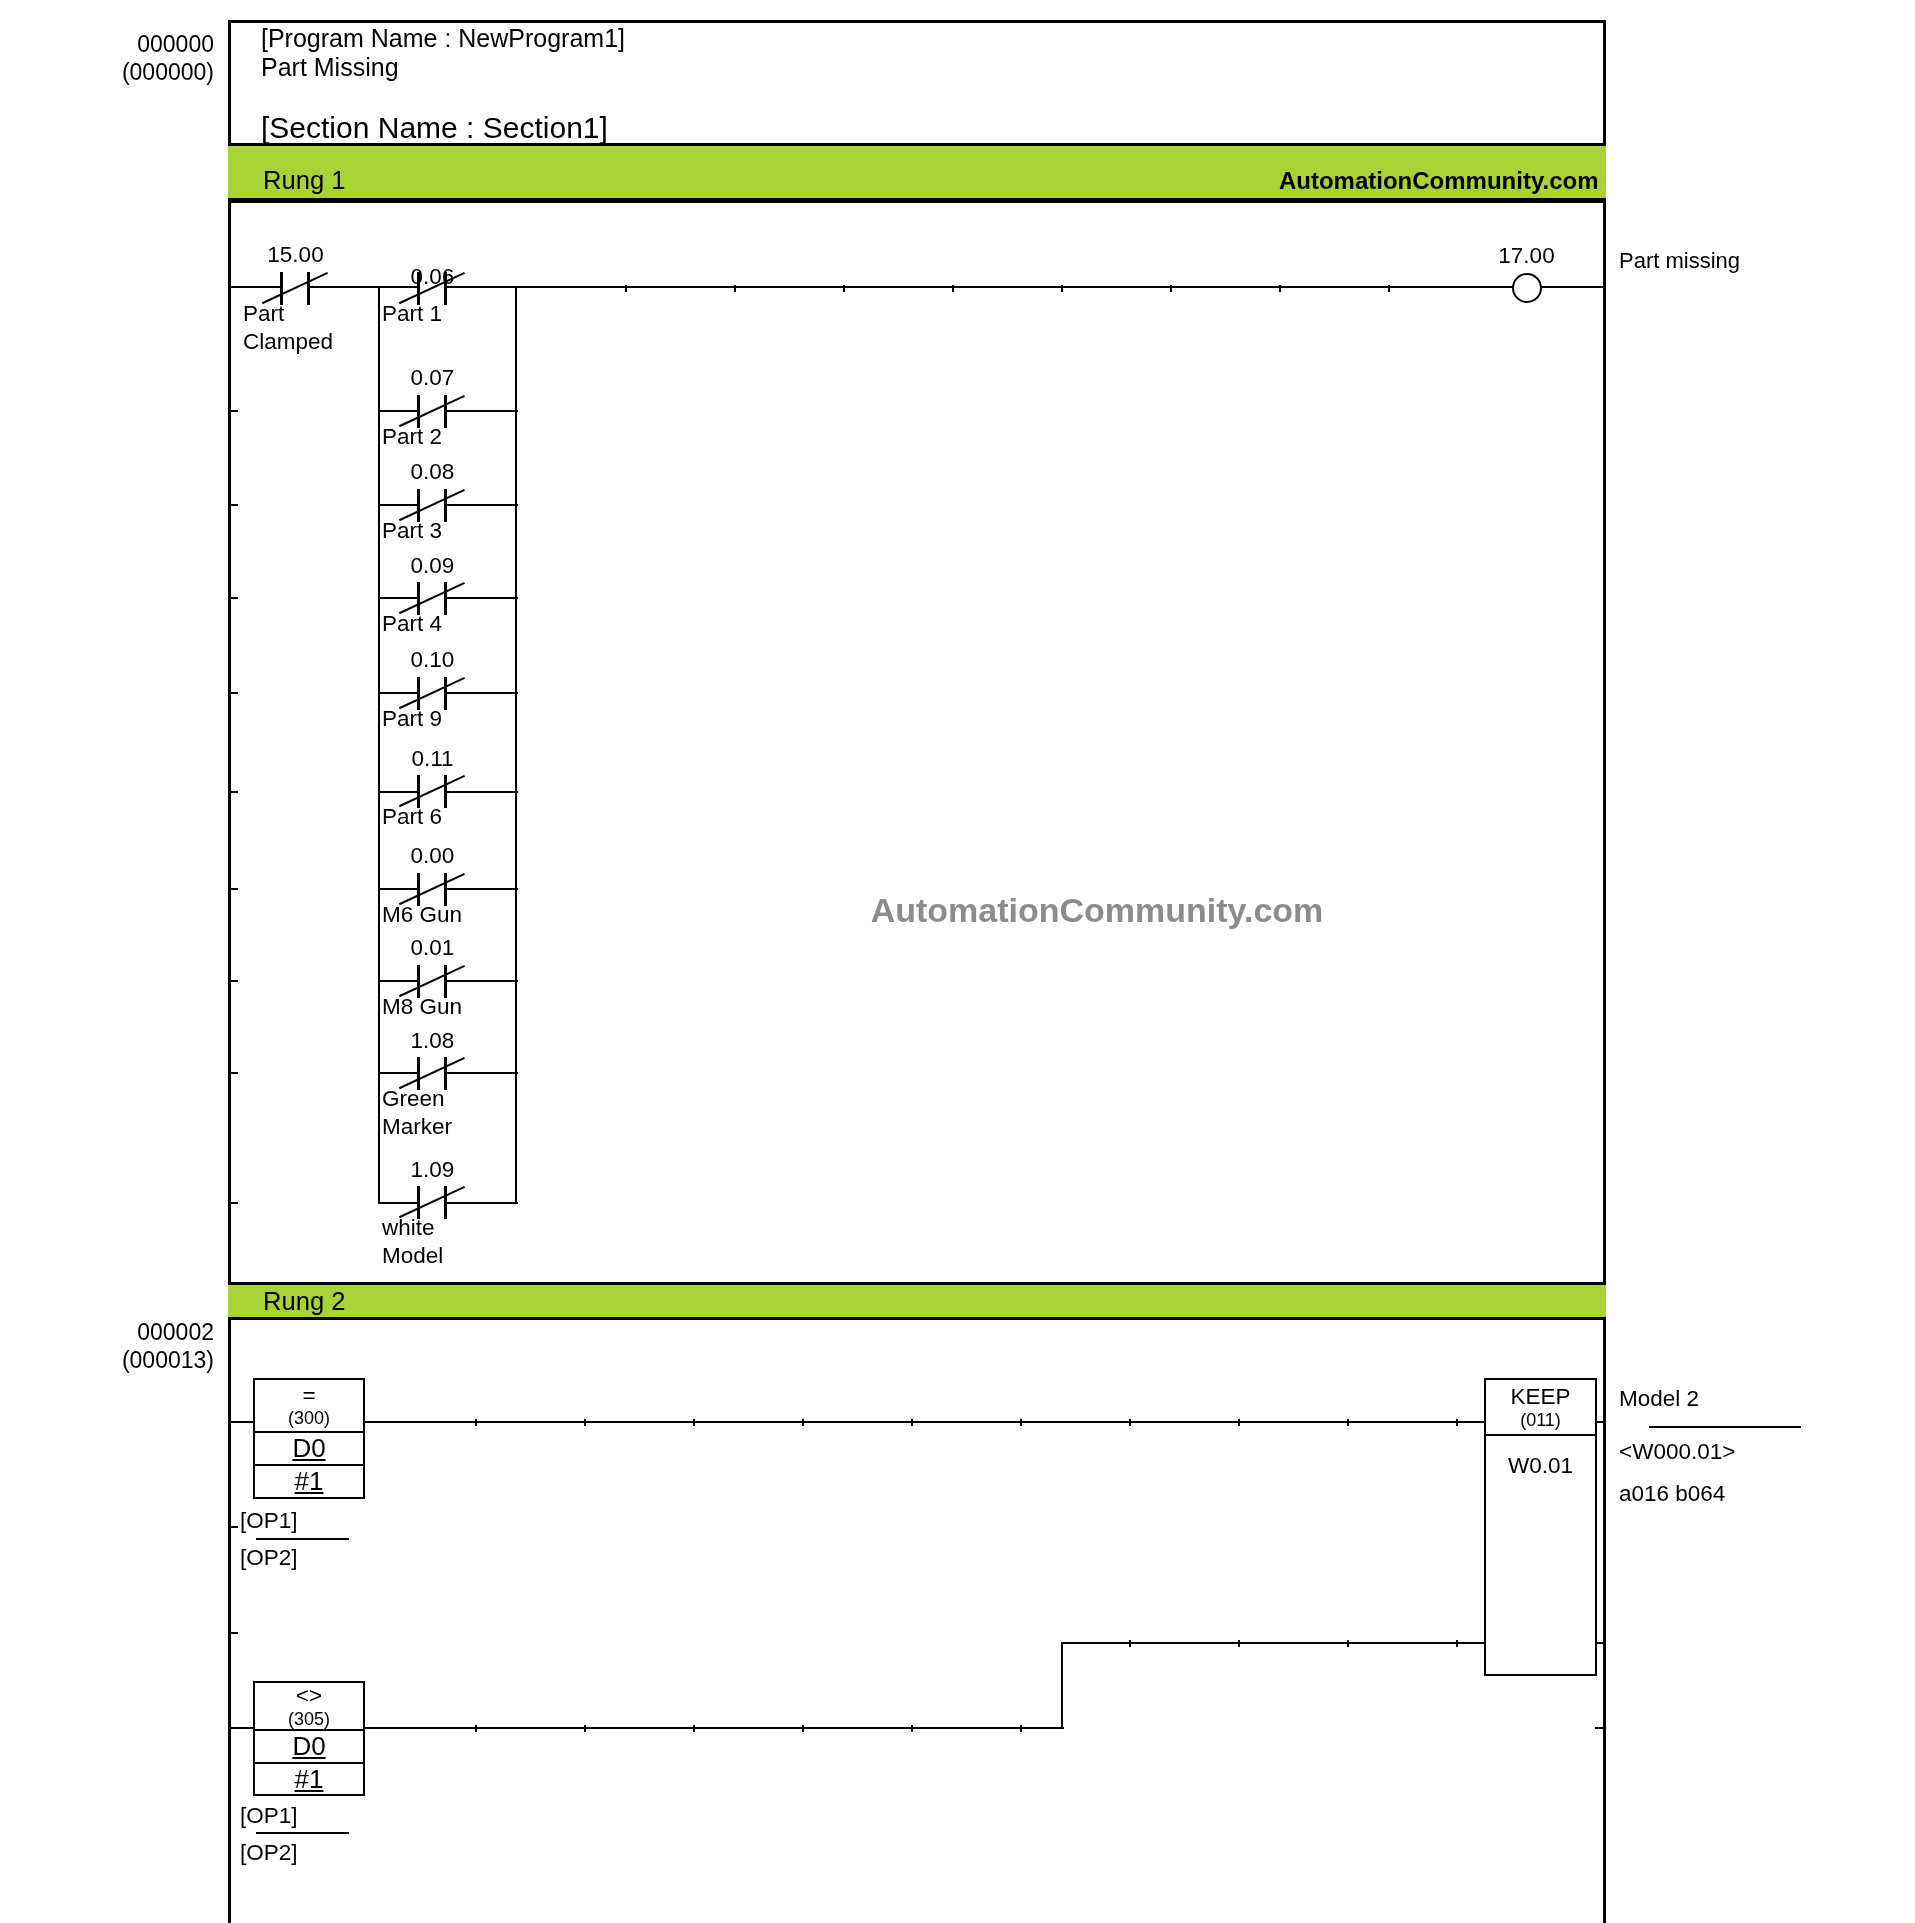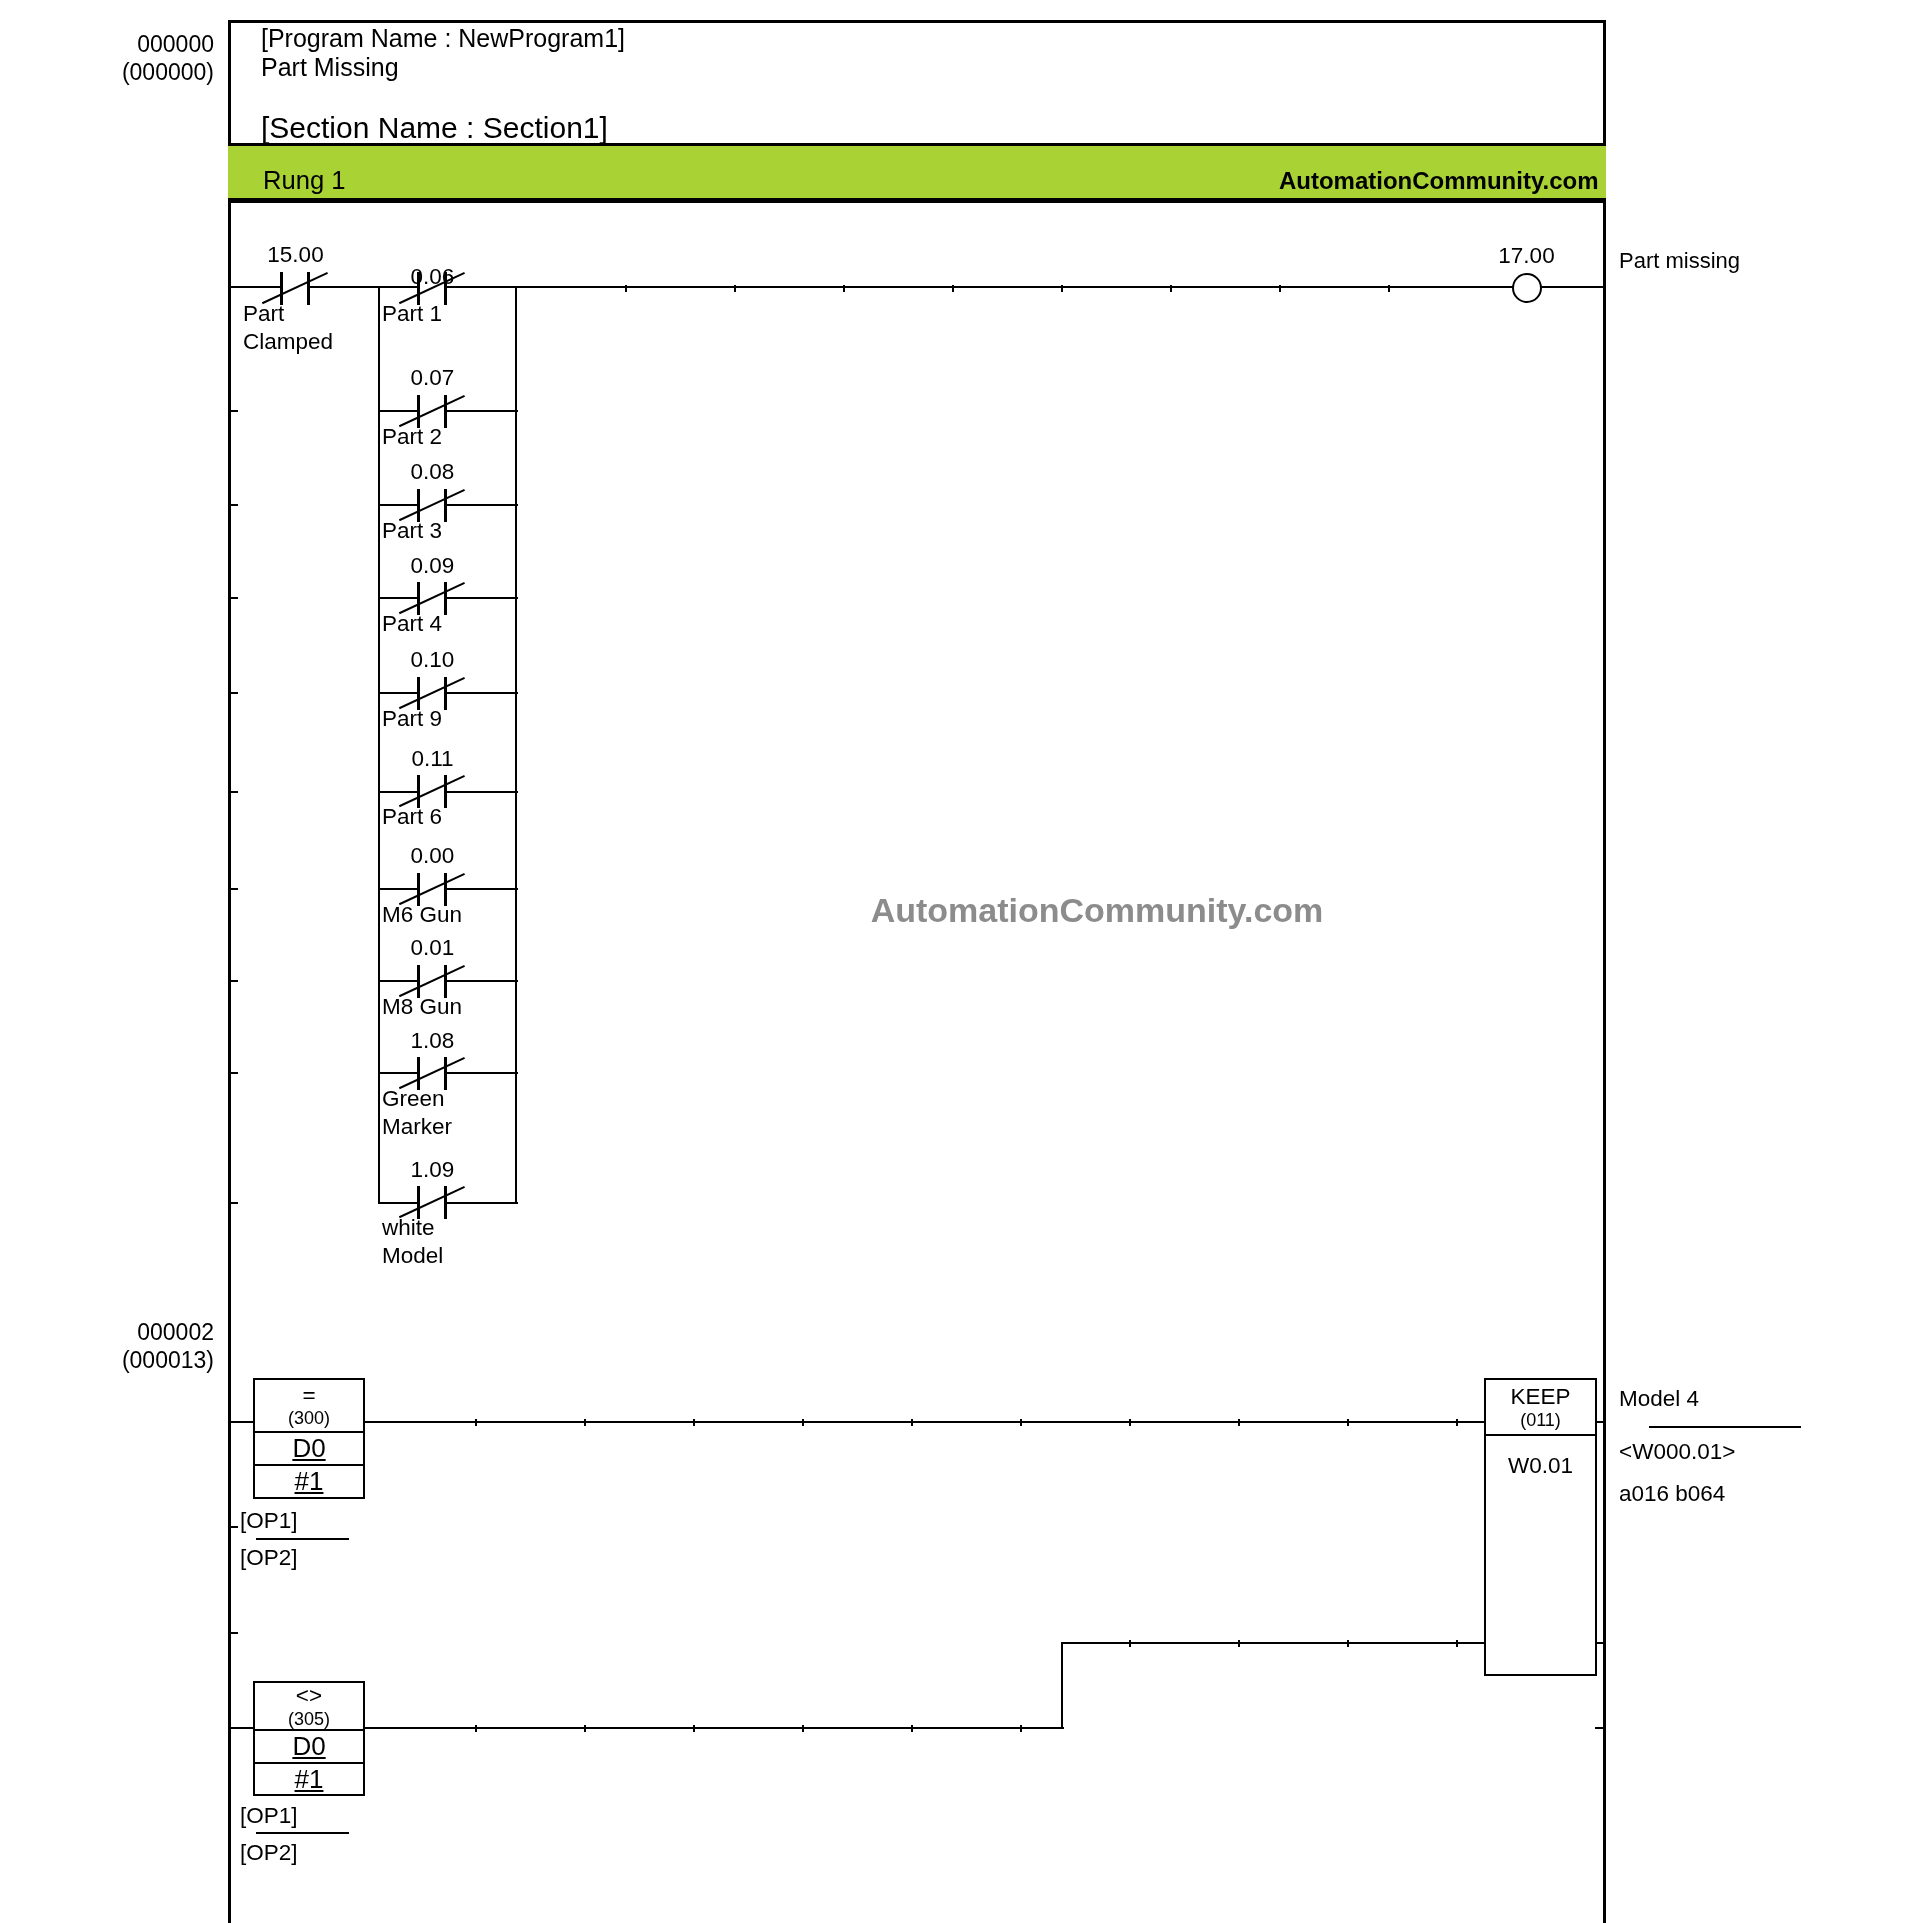--- a/index.html
+++ b/index.html
@@ -207,20 +207,23 @@
       <div class="tick" style="left: 911px; top: 1725px;"></div>
       <div class="tick" style="left: 1020px; top: 1725px;"></div>
     </div>
 
   <div class="coil" style="left:1512px;top:273px"></div>
   <div class="txt center" style="left:1474px;top:242px;width:105px">17.00</div>
   <div class="txt" style="left:1619px;top:247px;font-size:22px">Part missing</div>
 
   <div class="watermark" style="color: rgb(140, 140, 140);">AutomationCommunity.com</div>
 
+  <div class="rungbar bar2" style="background: rgb(169, 211, 52);">
+    <span class="rungtitle">Rung 2</span>
+  </div>
 
   <div class="meta" style="left:45px;top:1318px;">
     <div>000002</div>
     <div>(000013)</div>
   </div>
 
   <div class="line" style="left:229px;top:1421px;width:25.6px;height:2.3px"></div>
   <div class="line" style="left:364px;top:1421px;width:1122px;height:2.3px"></div>
   <div class="line" style="left:1595px;top:1421px;width:9.8px;height:2.3px"></div>
   <div class="line" style="left:229px;top:1727px;width:25.6px;height:2.3px"></div>
@@ -255,19 +258,19 @@
   <div class="txt" style="left:240px;top:1839px">[OP2]</div>
 
   <div class="fblock" style="left:1484px;top:1378px;width:113px;height:298px">
     <div class="fb-top" style="flex:none;height:54px;border-bottom:2.3px solid #000">
       <div class="fb-sym">KEEP</div>
       <div class="fb-fun">(011)</div>
     </div>
     <div class="keep-operand">W0.01</div>
   </div>
 
-  <div class="txt" style="left:1619px;top:1385px">Model 4</div>
+  <div class="txt" style="left:1619px;top:1385px">Model 2</div>
   <div class="line" style="left:1649px;top:1426px;width:152px;height:2.3px"></div>
   <div class="txt" style="left:1619px;top:1438px">&lt;W000.01&gt;</div>
   <div class="txt" style="left:1619px;top:1480px">a016 b064</div>
 
 </div>
 
 
 </body></html>

